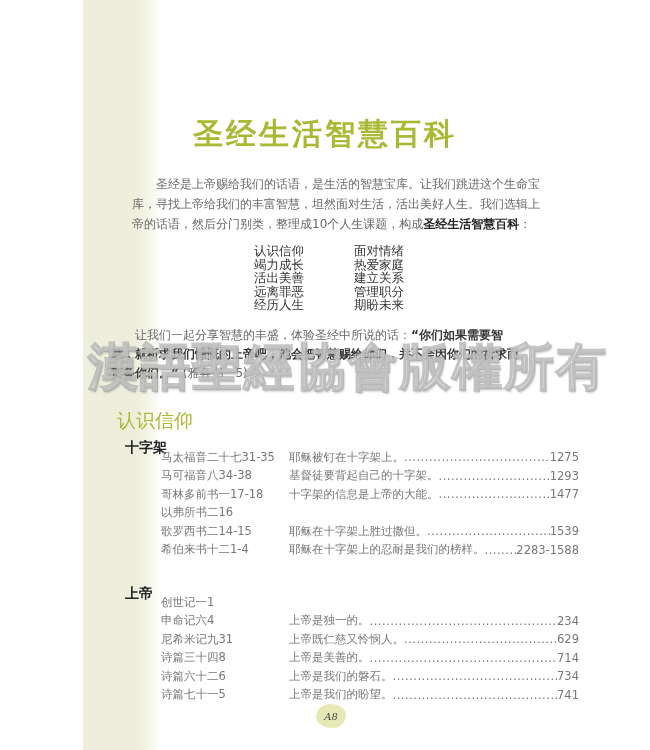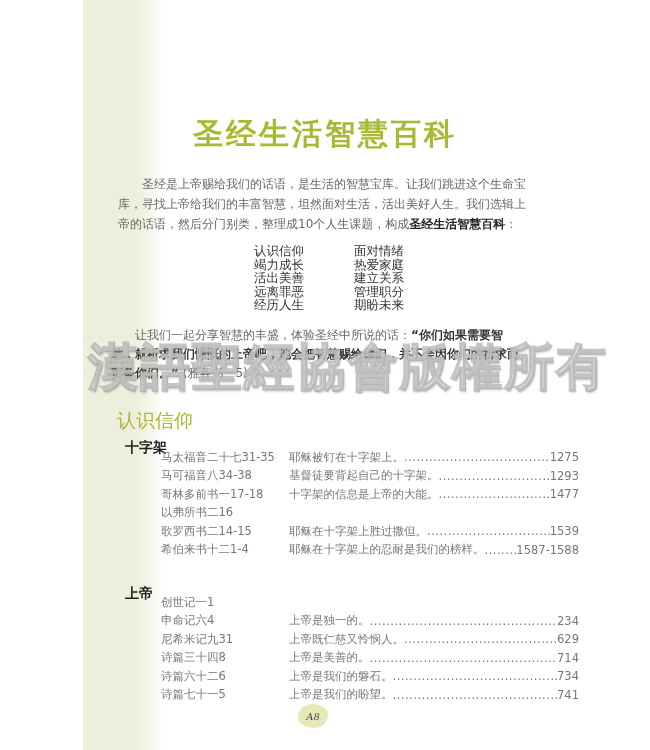--- a/index.html
+++ b/index.html
@@ -23,21 +23,21 @@
     }
     .title {
       position: absolute; left: 0; width: 650px; top: 114px;
       text-align: center;
       font-size: 30px; font-weight: bold;
       letter-spacing: 3px;
       color: #a9b934;
       margin: 0;
     }
     .intro {
-      position: absolute; left: 118px; top: 174px; width: 410px;
+      position: absolute; left: 132px; top: 174px; width: 410px;
       font-size: 12px; line-height: 20px; color: #666;
       text-indent: 24px;
       margin: 0;
     }
     .intro b { color: #222; }
     .topics {
       position: absolute; left: 254px; top: 244px;
       display: grid; grid-template-columns: 100px 80px;
       column-gap: 0;
       font-size: 12.5px; line-height: 13.5px; color: #333;
@@ -75,21 +75,21 @@
     .entry {
       display: flex; height: 18.5px; align-items: center;
     }
     .ref { width: 128px; flex: none; white-space: nowrap; }
     .desc { flex: 1; display: flex; white-space: nowrap; overflow: hidden; align-items: center; }
     .desc-text { flex: none; }
     .dots { flex: 1; overflow: hidden; white-space: nowrap; letter-spacing: 0.5px; }
     .dots::before { content: "................................................................................................................"; }
     .page { flex: none; }
     .page-num-blob {
-      position: absolute; left: 298px; top: 704px;
+      position: absolute; left: 316px; top: 704px;
       width: 30px; height: 24px;
       background: #e6e9b5;
       border-radius: 48% 52% 45% 55% / 55% 45% 55% 45%;
       display: flex; align-items: center; justify-content: center;
       font-family: "DejaVu Serif", "Liberation Serif", serif;
       font-style: italic; font-size: 10px; color: #444;
     }
   </style>
 </head>
 <body>
@@ -155,21 +155,21 @@
         <span class="desc-text">耶稣在十字架上胜过撒但。</span>
         <span class="dots"></span>
         <span class="page">1539</span>
       </span>
     </div>
   <div class="entry">
       <span class="ref">希伯来书十二1-4</span>
       <span class="desc">
         <span class="desc-text">耶稣在十字架上的忍耐是我们的榜样。</span>
         <span class="dots"></span>
-        <span class="page"> 1587-1588</span>
+        <span class="page"> 2283-1588</span>
       </span>
     </div>
 </div>
 
 <h3 class="sub-title" style="top:577px">上帝</h3>
 <div class="entries" style="top:593px">
   <div class="entry">
       <span class="ref">创世记一1</span>
     </div>
   <div class="entry">

